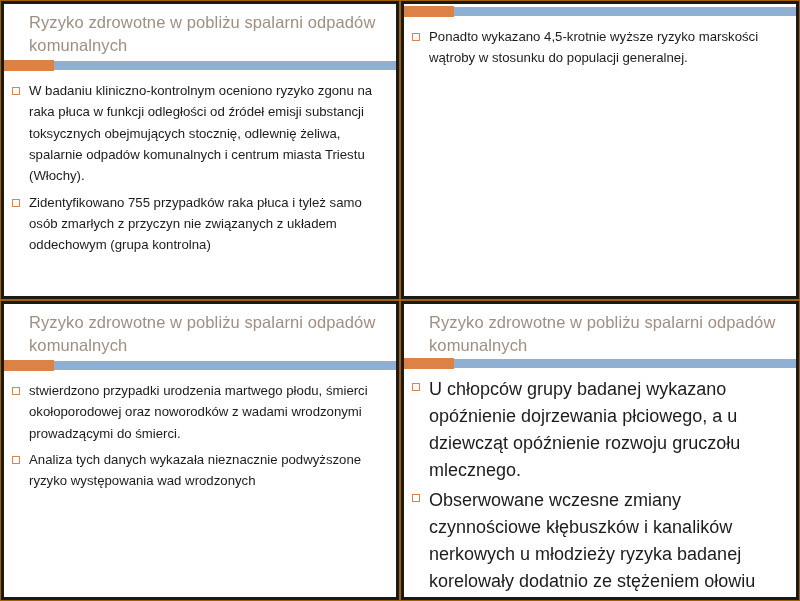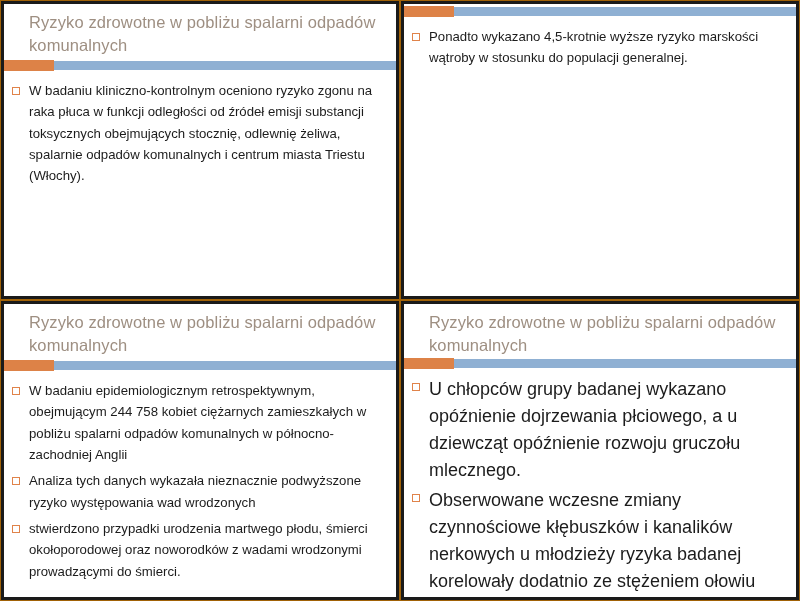--- a/index.html
+++ b/index.html
@@ -108,41 +108,41 @@
 
 <div class="deck">
     <div class="slide">
       <div class="slide-title">Ryzyko zdrowotne w pobliżu spalarni odpadów komunalnych</div>
       <div class="rule">
         <div class="rule-blue"></div>
         <div class="rule-orange"></div>
       </div>
       <ul class="bullets">
         <li>W badaniu kliniczno-kontrolnym oceniono ryzyko zgonu na raka płuca w funkcji odległości od źródeł emisji substancji toksycznych obejmujących stocznię, odlewnię żeliwa, spalarnie odpadów komunalnych i centrum miasta Triestu (Włochy).</li>
+        <li>Zidentyfikowano 755 przypadków raka płuca i tyleż samo osób zmarłych z przyczyn nie związanych z układem oddechowym (grupa kontrolna)</li>
       </ul>
     </div>
     <div class="slide">
       <div class="rule">
         <div class="rule-blue"></div>
         <div class="rule-orange"></div>
       </div>
       <ul class="bullets">
         <li>Ponadto wykazano 4,5-krotnie wyższe ryzyko marskości wątroby w stosunku do populacji generalnej.</li>
       </ul>
     </div>
     <div class="slide">
       <div class="slide-title">Ryzyko zdrowotne w pobliżu spalarni odpadów komunalnych</div>
       <div class="rule">
         <div class="rule-blue"></div>
         <div class="rule-orange"></div>
       </div>
       <ul class="bullets">
-        <li>W badaniu epidemiologicznym retrospektywnym, obejmującym 244 758 kobiet ciężarnych zamieszkałych w pobliżu spalarni odpadów komunalnych w północno-zachodniej Anglii</li>
+        <li>stwierdzono przypadki urodzenia martwego płodu, śmierci okołoporodowej oraz noworodków z wadami wrodzonymi prowadzącymi do śmierci.</li>
         <li> Analiza tych danych wykazała nieznacznie podwyższone ryzyko występowania wad wrodzonych</li>
-        <li>stwierdzono przypadki urodzenia martwego płodu, śmierci okołoporodowej oraz noworodków z wadami wrodzonymi prowadzącymi do śmierci.</li>
       </ul>
     </div>
     <div class="slide dense">
       <div class="slide-title">Ryzyko zdrowotne w pobliżu spalarni odpadów komunalnych</div>
       <div class="rule">
         <div class="rule-blue"></div>
         <div class="rule-orange"></div>
       </div>
       <ul class="bullets">
         <li>U chłopców grupy badanej wykazano opóźnienie dojrzewania płciowego, a u dziewcząt opóźnienie rozwoju gruczołu mlecznego.</li>

